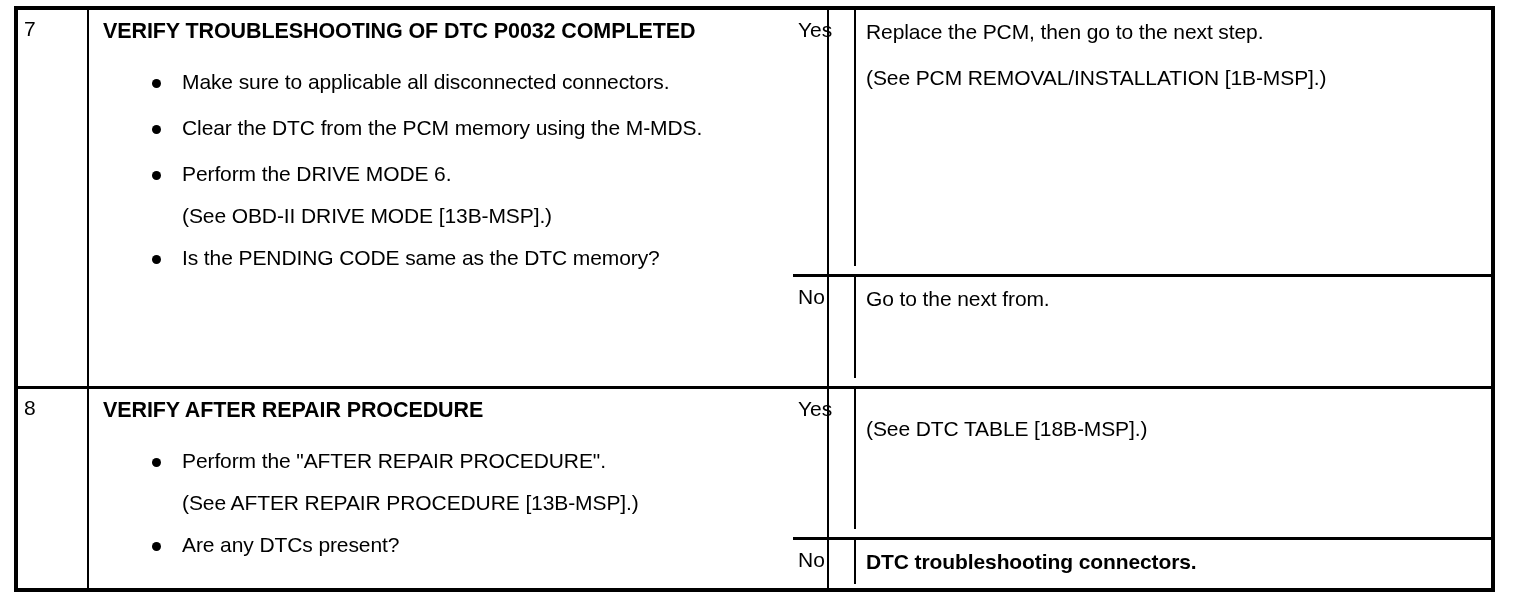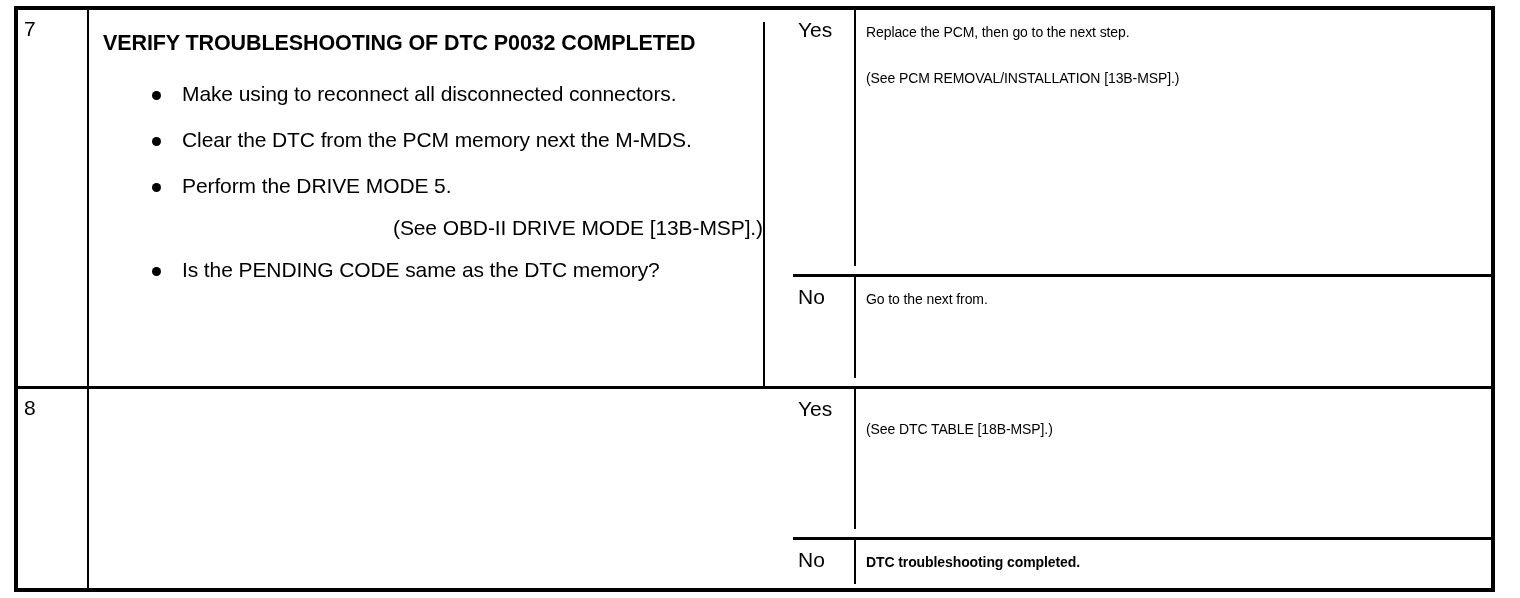--- a/index.html
+++ b/index.html
@@ -52,22 +52,22 @@
     border-right: 2px solid #000;
   }
   .step-number {
     font-size: 21px;
     line-height: 21px;
     padding: 8px 0 0 6px;
   }
 
   .col-desc {
     position: absolute;
-    left: 71px; top: 12px; bottom: 0;
-    width: 676px;          
+    left: 71px; top: 0; bottom: 0;
+    width: 740px;          
     box-sizing: border-box;
     border-right: 2px solid #000;
     padding: 7px 0 0 14px;
   }
 
   .col-answers {
     position: absolute;
     left: 775px; top: 0; right: 0; bottom: 0;
   }
 
@@ -95,21 +95,21 @@
   .bullet-item::before {
     content: "";
     position: absolute;
     left: 49px;
     top: 11px;
     width: 9px;
     height: 9px;
     background: #000;
     border-radius: 50%;
   }
-  .bullet-item.no-marker { padding-left: 79px; text-align: right; }
+  .bullet-item.no-marker { padding-left: 79px; }
   .bullet-item.no-marker::before { display: none; }
 
   
   .gap-lg { height: 22px; }
   .gap-md { height: 18px; }
   .gap-sm { height: 14px; }
 
   
   .answer-block {
     position: absolute;
@@ -129,21 +129,21 @@
     border-right: 2px solid #000;
     font-size: 21px;
     line-height: 21px;
     padding: 9px 0 0 5px;
   }
   .answer-text {
     position: absolute;
     left: 63px; top: 0; right: 0; bottom: 0;
     padding: 8px 0 0 10px;
     box-sizing: border-box;
-    font-size: 14px;
+    font-size: 21px;
     line-height: 28px;
     letter-spacing: -0.1px;
   }
   .answer-line { display: block; }
   .answer-line.second { margin-top: 18px; }
   .answer-text.bold { font-weight: bold; }
 </style>
 </head>
 <body>
 
@@ -153,72 +153,83 @@
     <div class="step-row row-7">
 
       <div class="col-no">
         <div class="step-number">7</div>
       </div>
 
       <div class="col-desc">
         <div class="desc-heading">VERIFY TROUBLESHOOTING OF DTC P0032 COMPLETED</div>
         <div class="gap-lg"></div>
         <ul class="bullet-list">
-          <li class="bullet-item">Make using to reconnect all disconnected connectors.</li>
+          <li class="bullet-item">Make sure to applicable all disconnected connectors.</li>
           <div class="gap-md"></div>
-          <li class="bullet-item">Clear the DTC from the PCM memory next the M-MDS.</li>
+          <li class="bullet-item">Clear the DTC from the PCM memory using the M-MDS.</li>
           <div class="gap-md"></div>
-          <li class="bullet-item">Perform the DRIVE MODE 5.</li>
+          <li class="bullet-item">Perform the DRIVE MODE 6.</li>
           <div class="gap-sm"></div>
           <li class="bullet-item no-marker">(See OBD-II DRIVE MODE [13B-MSP].)</li>
           <div class="gap-sm"></div>
           <li class="bullet-item">Is the PENDING CODE same as the DTC memory?</li>
         </ul>
       </div>
 
       <div class="col-answers">
 
         <div class="answer-block answer-yes">
           <div class="answer-key">Yes</div>
           <div class="answer-text">
             <span class="answer-line">Replace the PCM, then go to the next step.</span>
-            <span class="answer-line second">(See PCM REMOVAL/INSTALLATION [13B-MSP].)</span>
+            <span class="answer-line second">(See PCM REMOVAL/INSTALLATION [1B-MSP].)</span>
           </div>
         </div>
 
         <div class="answer-block answer-no">
           <div class="answer-key">No</div>
           <div class="answer-text">
             <span class="answer-line">Go to the next from.</span>
           </div>
         </div>
 
       </div>
     </div>
 
     <div class="step-row row-8">
 
       <div class="col-no">
         <div class="step-number">8</div>
       </div>
 
+      <div class="col-desc">
+        <div class="desc-heading">VERIFY AFTER REPAIR PROCEDURE</div>
+        <div class="gap-lg"></div>
+        <ul class="bullet-list">
+          <li class="bullet-item">Perform the "AFTER REPAIR PROCEDURE".</li>
+          <div class="gap-sm"></div>
+          <li class="bullet-item no-marker">(See AFTER REPAIR PROCEDURE [13B-MSP].)</li>
+          <div class="gap-sm"></div>
+          <li class="bullet-item">Are any DTCs present?</li>
+        </ul>
+      </div>
 
       <div class="col-answers">
 
         <div class="answer-block answer-yes">
           <div class="answer-key">Yes</div>
           <div class="answer-text">
             <span class="answer-line second">(See DTC TABLE [18B-MSP].)</span>
           </div>
         </div>
 
         <div class="answer-block answer-no">
           <div class="answer-key">No</div>
           <div class="answer-text bold">
-            <span class="answer-line">DTC troubleshooting completed.</span>
+            <span class="answer-line">DTC troubleshooting connectors.</span>
           </div>
         </div>
 
       </div>
     </div>
 
   </div>
 </div>
 
 </body></html>

